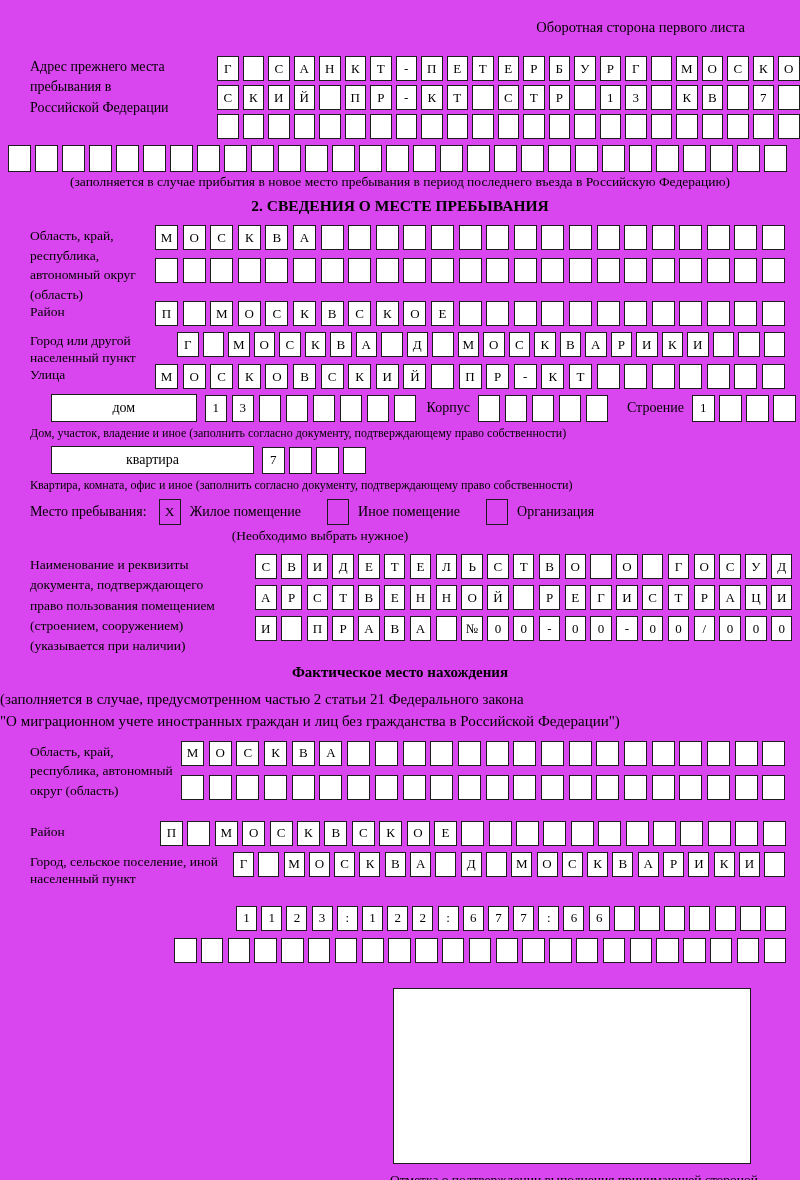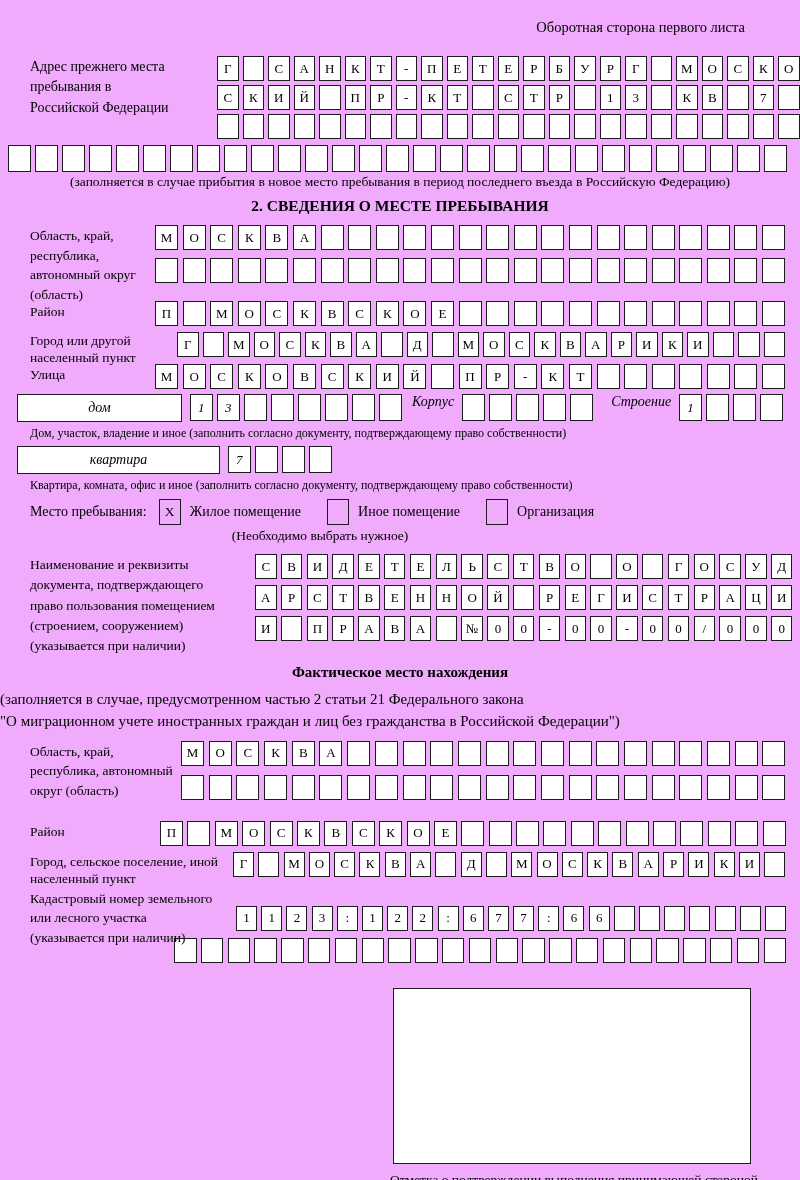--- a/index.html
+++ b/index.html
@@ -1,19 +1,19 @@
 <!DOCTYPE html>
 <html><head>
 <meta charset="utf-8">
 <style>
   * { margin:0; padding:0; box-sizing:border-box; }
   html,body { background:#ffffff; }
   .page {
     width:800px; height:1180px; position:relative; overflow:hidden;
-    background:#f0abfc; color:#000;
+    background:#d946ef; color:#000;
     font-family:"Liberation Serif","DejaVu Serif",serif;
   }
   .header-note { text-align:right; padding:19px 55px 0 0; font-size:14.5px; }
 
   .field { position:relative; }
   .lbl { position:absolute; left:30px; top:1px; font-size:13.5px; line-height:1.45; }
 
   .boxes { display:flex; }
   .cell {
     border:1.6px solid #1c1c1c; height:25px; flex:0 0 auto;
@@ -39,21 +39,21 @@
   .row-city2 .cell{ width:21px; margin-right:4.3px; }
   .row-cad1 { margin-left:236px; margin-bottom:7px; }
   .row-cad1 .cell { width:21px; margin-right:4.2px; }
   .row-cad2 { margin-left:174px; }
   .row-cad2 .cell { width:22.5px; margin-right:4.3px; }
 
   .caption-center { text-align:center; font-size:13.5px; margin-top:2px; }
   .caption-left   { font-size:12px; margin:2px 0 5px 30px; }
   .sec-title { text-align:center; font-weight:bold; font-size:15.5px; margin:7px 0 10px 0; }
 
-  .house-row, .apt-row { display:flex; align-items:flex-start; margin-left:17px; margin-bottom:4px;font-style:italic; }
+  .house-row, .apt-row { display:flex; align-items:center; margin-left:51px; margin-bottom:4px; }
   .wide-box {
     border:1.6px solid #1c1c1c; height:28px; display:flex; align-items:center;
     justify-content:center; font-size:14px; background:#fff;
   }
   .wide-box.house { width:165px; margin-right:8px; }
   .wide-box.apt   { width:203px; margin-right:8px; }
   .house-row .cell, .apt-row .cell { width:22.5px; height:27px; margin-right:4.5px; }
   .inline-lbl { font-size:14px; margin:0 8px 0 6px; }
 
   .stay-row { display:flex; align-items:center; margin:6px 0 2px 30px; font-size:14px; }
@@ -574,21 +574,20 @@
         <span class="cell">А</span>
         <span class="cell">Р</span>
         <span class="cell">И</span>
         <span class="cell">К</span>
         <span class="cell">И</span>
         <span class="cell"></span>
       </div>
   </div>
 
   <div class="field" style="min-height:92px;">
-    <div class="lbl" style="width:190px;">Кадастровый номер земельного или лесного участка (указывается при наличии)</div>
     <div class="boxes row-cad1" style="padding-top:18px;">
         <span class="cell">1</span>
         <span class="cell">1</span>
         <span class="cell">2</span>
         <span class="cell">3</span>
         <span class="cell">:</span>
         <span class="cell">1</span>
         <span class="cell">2</span>
         <span class="cell">2</span>
         <span class="cell">:</span>

